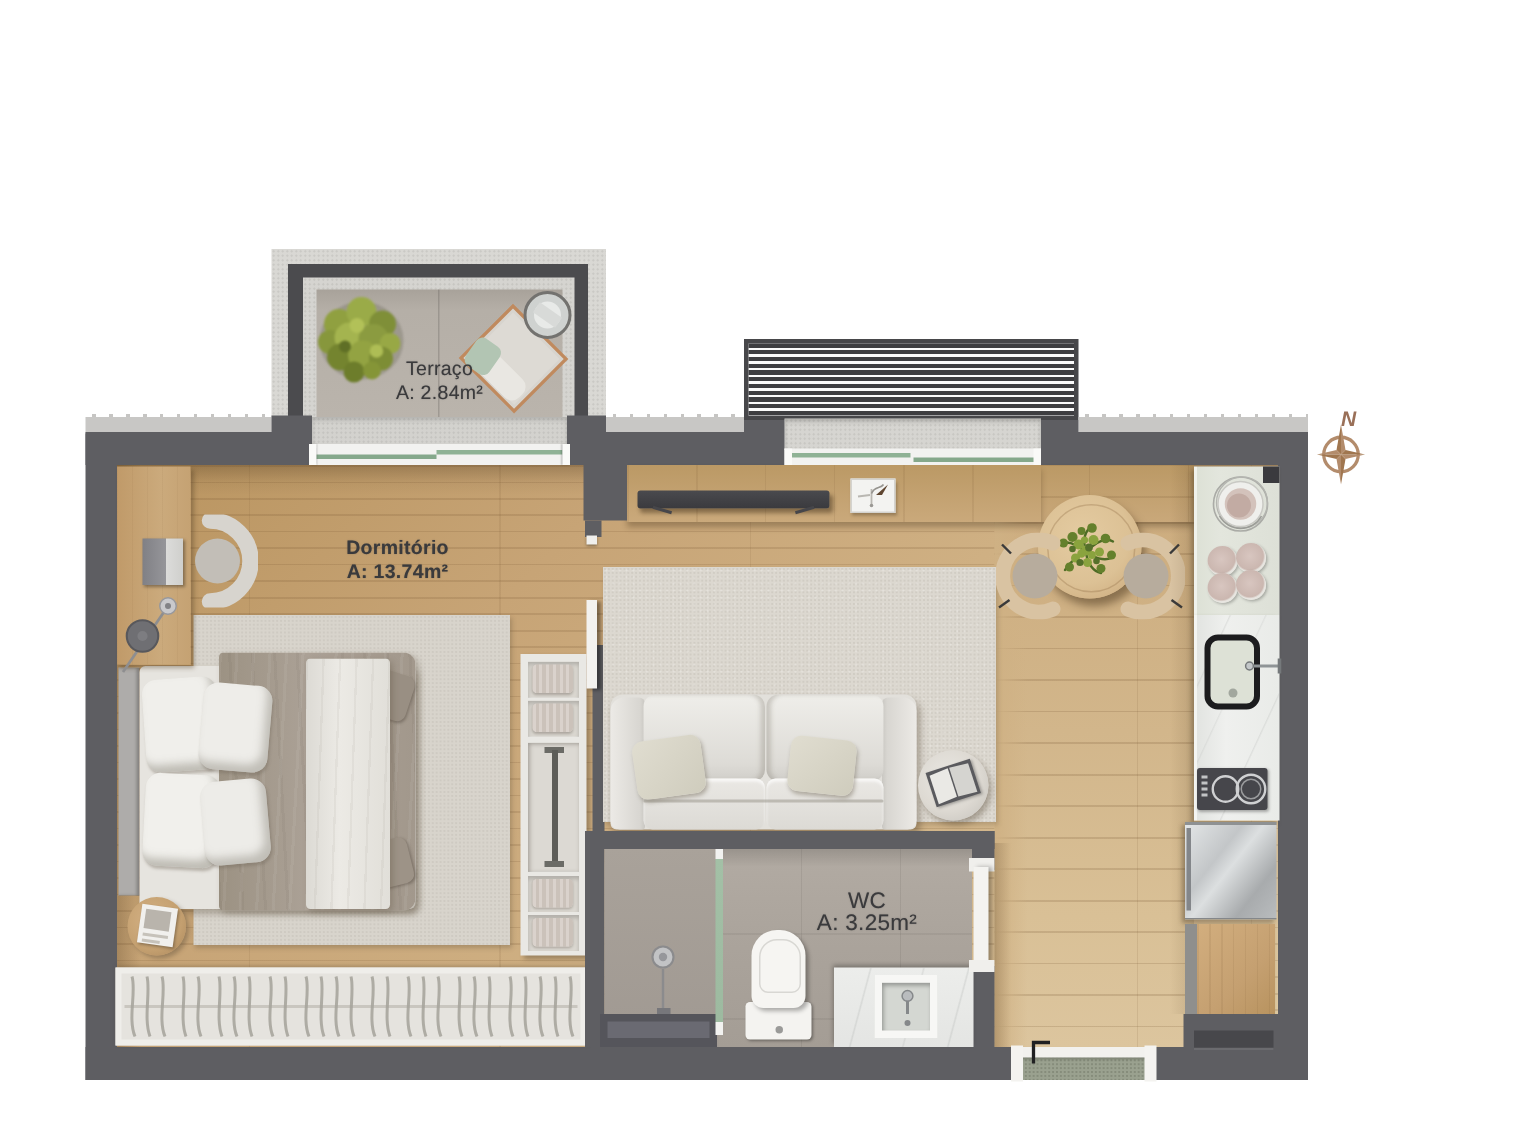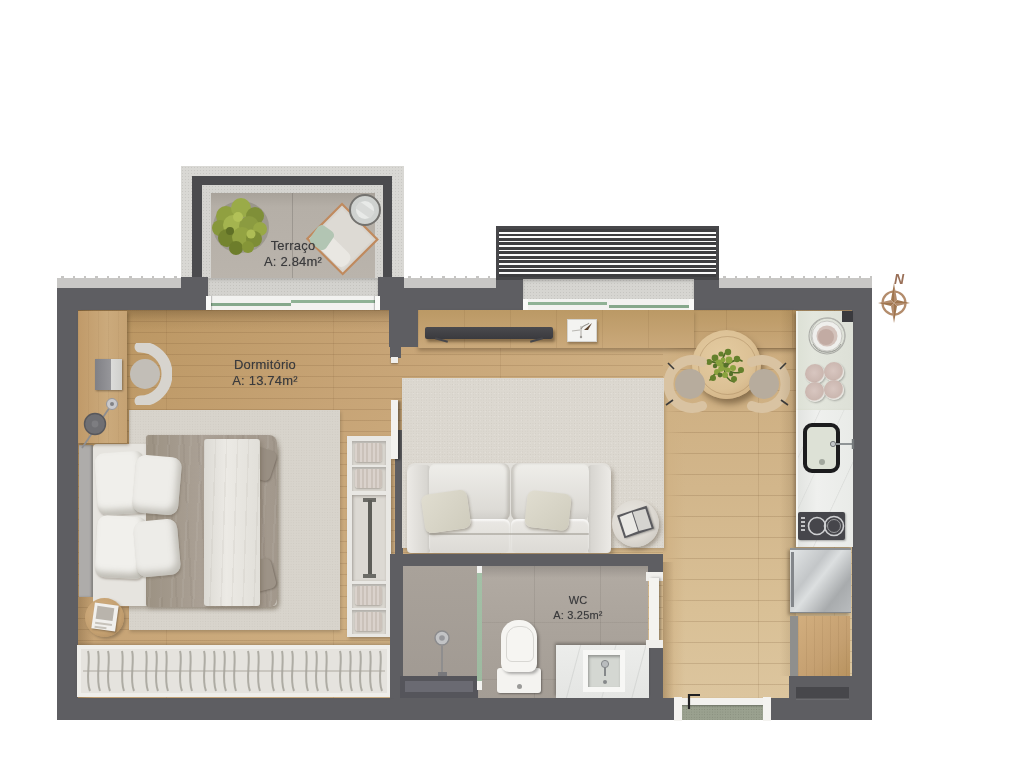--- a/index.html
+++ b/index.html
@@ -241,21 +241,21 @@
           <path d="M289 2 C 291.5 12, 286.5 30, 291 42"></path>
           <path d="M299 2 C 302 12, 296 30, 301 42"></path>
         </g>
   </svg>
 </div>
 
 <div class="abs" style="left:395px;top:430px;width:8px;height:130px;background:#5e5e62;"></div>
 
 <div class="abs" style="left:391px;top:400px;width:7px;height:59px;background:#f3f2ef;box-shadow:2.5px 1px 2.5px rgba(0,0,0,0.4);"></div>
 
-<div class="lbl" style="left:205px;top:357px;width:120px;">Dormitório<br>A: 13.74m²</div>
+<div class="lbl" style="left:205px;top:357px;width:120px;font-weight:bold;">Dormitório<br>A: 13.74m²</div>
 
 <div class="abs" style="left:425px;top:327px;width:128px;height:12px;background:linear-gradient(180deg,#4a4a4e 0,#3a3a3e 100%);border-radius:2px;box-shadow:2px 3px 3px rgba(50,35,18,0.45);"></div>
 
 <div class="abs" style="left:435px;top:339px;width:13px;height:2px;background:#46464a;transform:rotate(16deg);"></div>
 <div class="abs" style="left:530px;top:339px;width:13px;height:2px;background:#46464a;transform:rotate(-16deg);"></div>
 
 <div class="abs" style="left:567px;top:319px;width:30px;height:23px;background:#f3f3f1;border:1px solid #d4d3cf;box-sizing:border-box;box-shadow:1px 2px 2px rgba(60,45,25,0.35);">
   <svg width="28" height="21" viewBox="0 0 28 21">
     <path d="M4 11 L 12 10 M13 16 L 13 6" stroke="#b9b7b2" stroke-width="1.2" fill="none"></path>
     <path d="M13 9 C 15 4, 19 6, 21 3" stroke="#96948f" stroke-width="1.1" fill="none"></path>
@@ -454,21 +454,21 @@
   <line x1="10" y1="11" x2="10" y2="20" stroke="#85888a" stroke-width="2"></line>
   <circle cx="10" cy="26" r="2" fill="#85888a"></circle>
 </svg>
 
 <div class="abs" style="left:646px;top:572px;width:17px;height:9px;background:#f0efec;"></div>
 <div class="abs" style="left:649px;top:578px;width:10px;height:66px;background:#f4f3f0;box-shadow:2px 0 3px rgba(0,0,0,0.3);"></div>
 <div class="abs" style="left:646px;top:640px;width:17px;height:8px;background:#f0efec;"></div>
 
 <div class="abs" style="left:663px;top:562px;width:11px;height:136px;background:linear-gradient(90deg,rgba(70,50,25,0.20) 0,transparent 100%);"></div>
 
-<div class="lbl" style="left:518px;top:593px;width:120px;font-size:11px;line-height:15px;">WC<br>A: 3.25m²</div>
+<div class="lbl" style="left:518px;top:593px;width:120px;font-size:15px;line-height:15px;">WC<br>A: 3.25m²</div>
 
 <div class="abs" style="left:680px;top:703px;width:85px;height:17px;background-color:#9aa18f;background-image:radial-gradient(rgba(60,65,50,0.22) 0.55px,transparent 0.75px);background-size:2.6px 2.6px;"></div>
 
 <div class="abs" style="left:678px;top:698px;width:88px;height:7px;background:#f2f1ee;box-shadow:0 1px 2px rgba(0,0,0,0.3);"></div>
 
 <div class="abs" style="left:674px;top:697px;width:8px;height:24px;background:#f4f3f0;"></div>
 
 <div class="abs" style="left:763px;top:697px;width:8px;height:24px;background:#f4f3f0;"></div>
 
 <svg class="abs" style="left:684px;top:690px;" width="22" height="22" viewBox="0 0 22 22">

